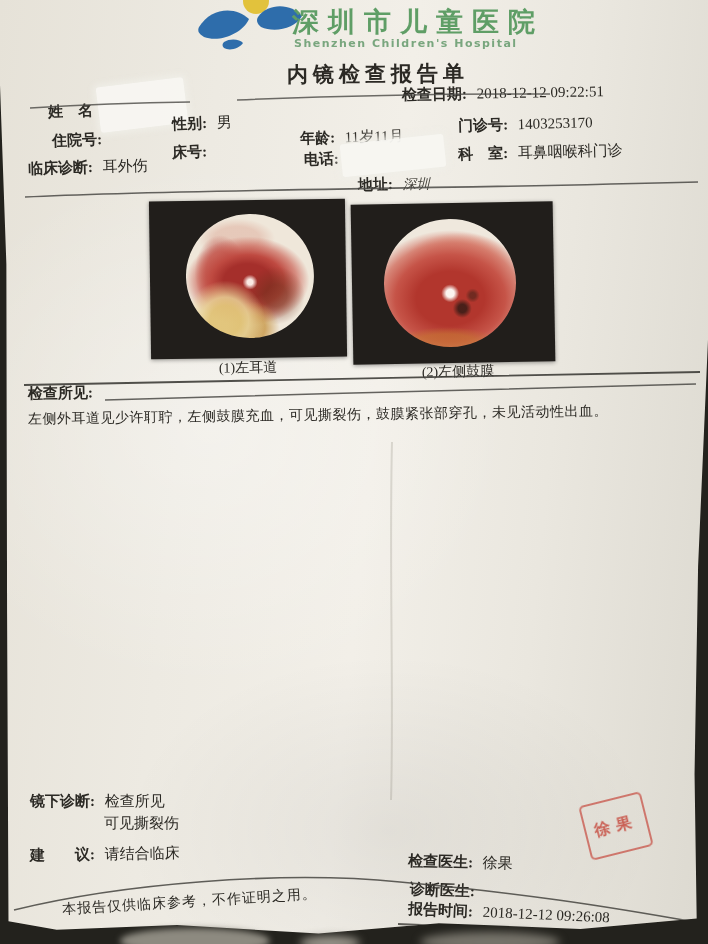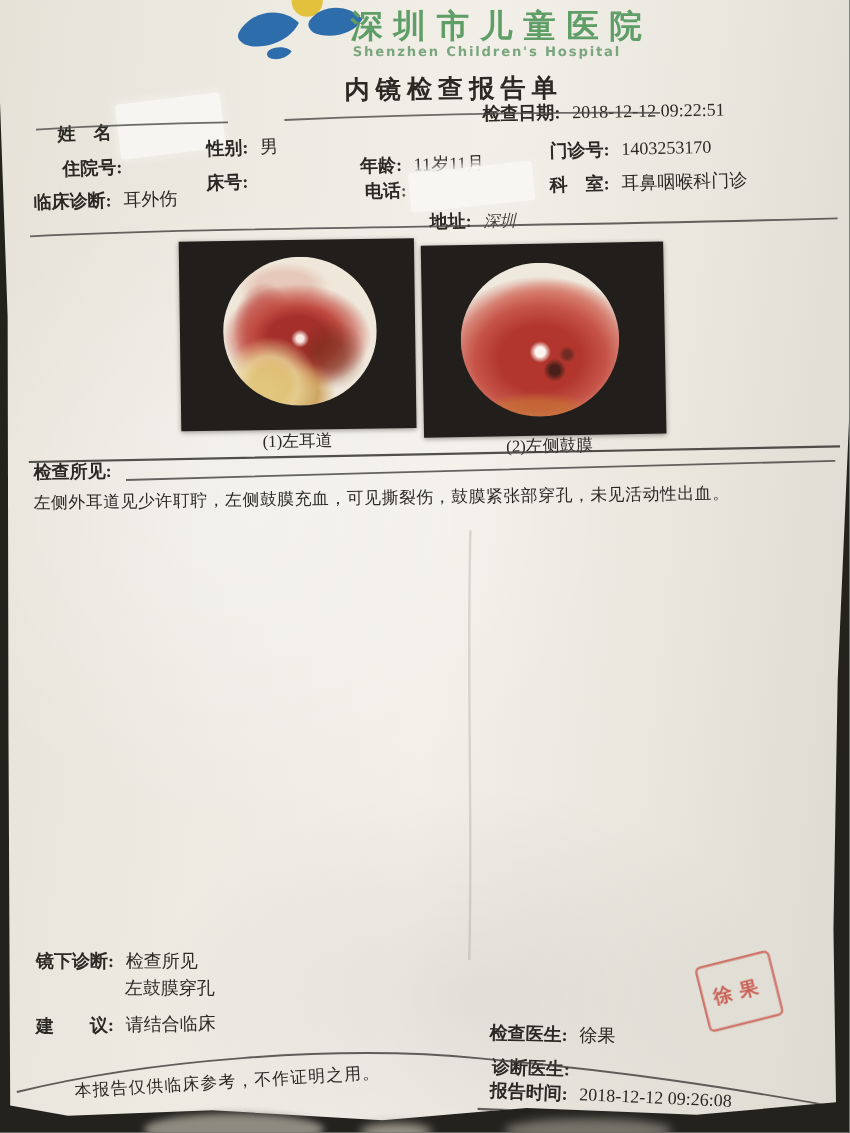--- a/index.html
+++ b/index.html
@@ -122,21 +122,21 @@
     <div class="abs caption" style="left:158px;top:359px;width:180px;transform:rotate(-1deg);">(1)左耳道</div>
     <div class="abs caption" style="left:368px;top:363px;width:180px;transform:rotate(-1deg);">(2)左侧鼓膜</div>
 
     <div class="abs lbl" style="left:28px;top:384px;font-size:15px;transform:rotate(-1deg);">检查所见:</div>
     <div class="abs" style="left:28px;top:406px;width:640px;font-size:14px;white-space:normal;transform:rotate(-0.8deg);letter-spacing:.5px;">左侧外耳道见少许耵聍，左侧鼓膜充血，可见撕裂伤，鼓膜紧张部穿孔，未见活动性出血。</div>
 
     <div class="abs sz15" style="left:30px;top:792px;">
       <span class="lbl">镜下诊断:</span>
       <span class="val">检查所见</span>
     </div>
-    <div class="abs sz15" style="left:104px;top:814px;">左鼓膜穿孔</div>
+    <div class="abs sz15" style="left:104px;top:814px;">可见撕裂伤</div>
 
     <div class="abs sz15" style="left:30px;top:845px;transform:rotate(-1deg);">
       <span class="lbl">建　　议:</span>
       <span class="val">请结合临床</span>
     </div>
 
     <div class="stamp" style="left:584px;top:798px;">
       <span>徐果</span>
     </div>
 

